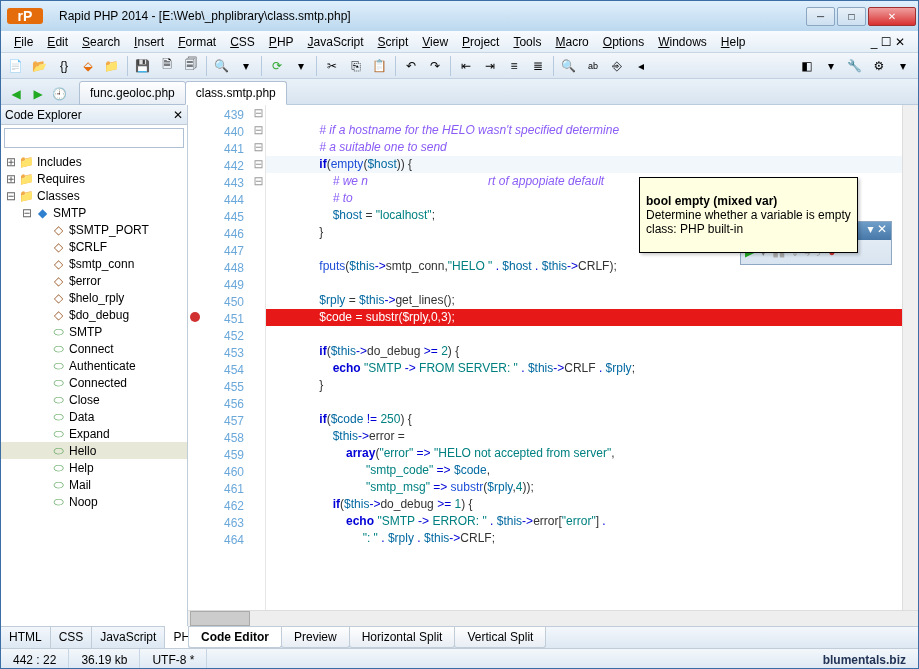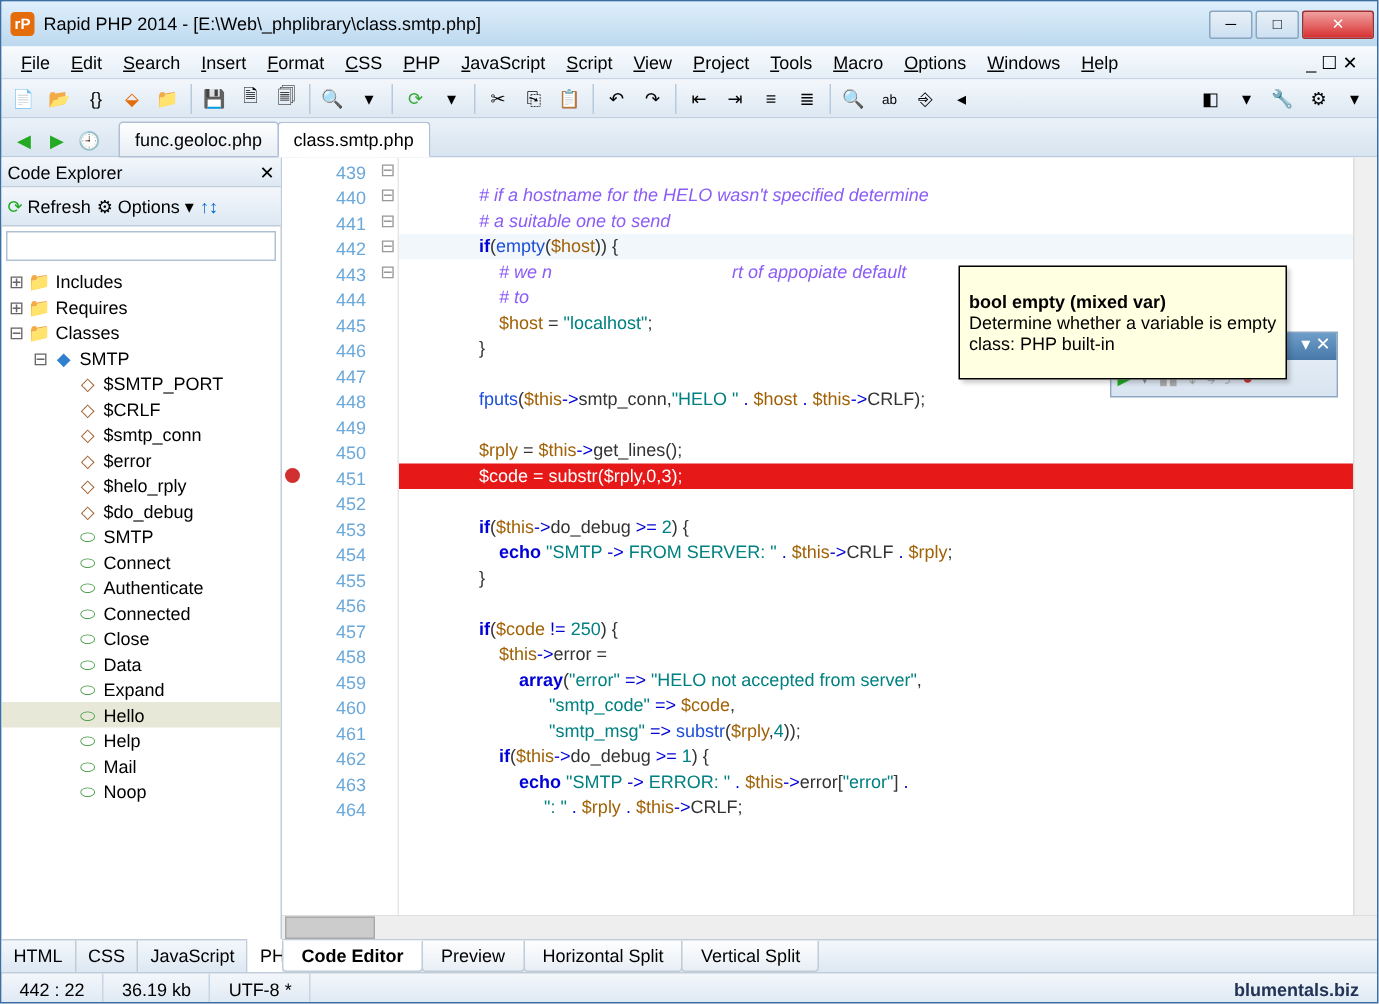--- a/index.html
+++ b/index.html
@@ -1,18 +1,18 @@
 <!DOCTYPE html>
 <html><head>
 <meta charset="utf-8">
 <style>
 *{box-sizing:border-box;margin:0;padding:0;font-family:"Segoe UI",Tahoma,sans-serif;font-size:12px;user-select:none}
 body{width:919px;height:669px;background:#fff;overflow:hidden;border:1px solid #3b6ea5}
 .titlebar{height:30px;background:linear-gradient(#dfeffc,#bcd8ee);display:flex;align-items:center;padding:0 2px 0 6px;color:#000}
-.titlebar .ico{width:16px;height:16px;background:#e46c0a;border-radius:3px;margin-right:6px;font-size:10px;color:#fff;display:flex;align-items:center;justify-content:center;font-weight:bold}
+.titlebar .ico{width:36px;height:16px;background:#e46c0a;border-radius:3px;margin-right:16px;font-size:14px;color:#fff;display:flex;align-items:center;justify-content:center;font-weight:bold}
 .titlebar .ttl{flex:1}
 .winbtns{display:flex;gap:2px}
 .winbtn{width:29px;height:19px;background:linear-gradient(#e8f0f7,#cde0f1);border:1px solid #8aa6c1;border-radius:2px;display:flex;align-items:center;justify-content:center;font-size:10px}
 .winbtn.close{width:48px;background:linear-gradient(#f0a0a0,#d83030);color:#fff;border-color:#a03030}
 .menubar{height:22px;background:linear-gradient(#f8fbfe,#e5eef6);border-bottom:1px solid #c7d6e4;display:flex;align-items:center;padding:0 6px}
 .menubar span{padding:2px 7px}
 .menubar span u{text-decoration:underline}
 .menubar .mr{margin-left:auto}
 .toolbar{height:26px;background:linear-gradient(#f3f7fb,#dde8f3);border-bottom:1px solid #c0d0e0;display:flex;align-items:center;padding:0 4px;gap:2px}
 .tbtn{width:22px;height:22px;display:flex;align-items:center;justify-content:center;font-size:12px;border-radius:2px}
@@ -41,21 +41,21 @@
 .sidetabs span.on{background:#fff;border-top:1px solid #fff;margin-top:-1px}
 .editor{flex:1;display:flex;flex-direction:column;background:#fff;position:relative}
 .codearea{flex:1;overflow:hidden;display:flex;font-family:Consolas,monospace;font-size:13px}
 .gutter{width:50px;text-align:right;color:#6ba8da;padding:2px 8px 2px 0;line-height:17px;background:#fff}
 .foldcol{width:14px;border-right:1px solid #e6e6e6;color:#999;line-height:17px;text-align:center;font-size:9px}
 .bpcol{width:14px;line-height:17px;text-align:center}
 .bp{width:10px;height:10px;background:#d03030;border-radius:50%;display:inline-block;margin-top:3px}
 .code{flex:1;line-height:17px;white-space:pre;color:#333;padding-right:4px;overflow:hidden}
 .code .kw{color:#0000d6;font-weight:bold}
 .code .fn{color:#1d4ed8}
-.code .var{color:#a16207}
+.code .var{color:#0369a1}
 .code .str{color:#008080}
 .code .cm{color:#8b5cf6;font-style:italic}
 .code .op{color:#0000d6}
 .code .num{color:#008080}
 .codeline.cur{background:#f2f7fc}
 .codeline.err{background:#e71818;color:#fff}
 .codeline.err .var,.codeline.err .fn,.codeline.err .op,.codeline.err .num{color:#fff}
 .tooltip{position:absolute;left:451px;top:72px;background:#ffffe1;border:1px solid #000;padding:16px 6px;font-size:11px;line-height:14px;z-index:10;box-shadow:2px 2px 3px rgba(0,0,0,.2)}
 .debugpanel{position:absolute;right:26px;top:116px;width:152px;background:linear-gradient(#eaf1f8,#d8e4f0);border:1px solid #8ea8c4}
 .debugpanel .hd{background:linear-gradient(#6e9dc9,#4778a8);height:18px;color:#fff;display:flex;align-items:flex-start;padding:0 4px;font-size:11px}
@@ -152,25 +152,20 @@
   <div style="width:8px"></div>
   <div class="ftab">func.geoloc.php</div>
   <div class="ftab active">class.smtp.php</div>
 </div>
 
 <div class="main">
   <div class="side">
     <div class="sidehdr">
       <span>Code Explorer</span>
       <span class="x">✕</span>
-    </div>
-    <div class="sidetb">
-      <span><span style="color:#2a2">⟳</span> <span>Refresh</span></span>
-      <span><span>⚙</span> <span>Options</span> ▾</span>
-      <span style="color:#06c">↑↕</span>
     </div>
     <div class="sidesearch"><input placeholder="" style=""></div>
     <div class="tree" id="tree">
         <div class="tnode">
           <span style="width:0px;display:inline-block"></span>
           <span class="tw">⊞</span>
           <span class="fico folder">📁</span>
           <span>Includes</span>
         </div>
         <div class="tnode">

